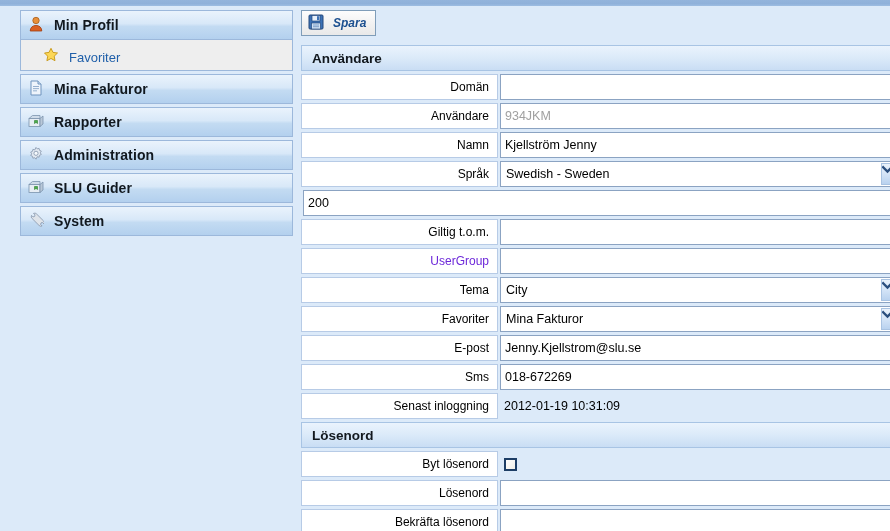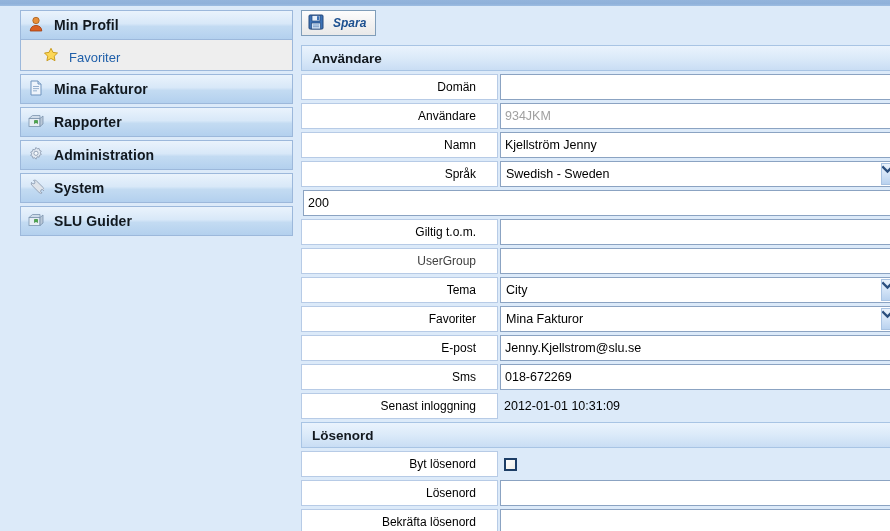--- a/index.html
+++ b/index.html
@@ -135,25 +135,25 @@
     margin-bottom: 3px;
   }
   .row .cell-label {
     width: 197px;
     box-sizing: border-box;
     border: 1px solid #b7cbe6;
     background: #ffffff;
     display: flex;
     align-items: center;
     justify-content: flex-end;
-    padding-right: 21px;
+    padding-right: 8px;
     font-size: 12px;
     color: #000;
   }
-  .row .cell-label.link-label { color: #404040; text-align: center; }
+  .row .cell-label.link-label { color: #6d28d9; text-align: center; }
 
   .row .cell-field {
     flex: 1 1 auto;
     margin-left: 2px;
     display: flex;
     align-items: center;
   }
 
   .txt {
     width: 100%;
@@ -276,37 +276,37 @@
               <circle cx="8" cy="7.3" r="2.1" fill="#f7fafd" stroke="#8d9db2" stroke-width="0.9"></circle>
             </svg>
           </span>
           <span class="nav-title">Administration</span>
         </div>
       </div>
       <div class="nav-group">
         <div class="nav-header">
           <span class="ico">
             <svg width="16" height="16" viewBox="0 0 16 16">
-              <path d="M3.2 2.2a2.6 2.6 0 0 0 .6 3.1l6.9 6.9a2.6 2.6 0 0 0 3.1.6l-1.5-1.5.4-1.6 1.6-.4 1.5 1.5a2.6 2.6 0 0 0-.6-3.1L8.3 .8a2.6 2.6 0 0 0-3.1-.6l1.5 1.5-.4 1.6-1.6.4z" transform="translate(0.3,1.2)" fill="#dfe4ea" stroke="#8d9db2" stroke-width="0.9" stroke-linejoin="round"></path>
-            </svg>
-          </span>
-          <span class="nav-title">System</span>
-        </div>
-      </div>
-      <div class="nav-group">
-        <div class="nav-header">
-          <span class="ico">
-            <svg width="16" height="16" viewBox="0 0 16 16">
               <path d="M1 5.5l3.5-3h7.5v3z" fill="#cfdcea" stroke="#7b93ad" stroke-width="0.8"></path>
               <rect x="1" y="5.5" width="11" height="8" fill="#e6edf4" stroke="#7b93ad" stroke-width="0.8"></rect>
               <path d="M12 13.5l3-2.5v-8l-3 2.5z" fill="#b9c8d8" stroke="#7b93ad" stroke-width="0.8"></path>
               <path d="M6.5 7.5h3v3l-1.5-1.1L6.5 10.5z" fill="#49b04a" stroke="#2c7a2d" stroke-width="0.6"></path>
             </svg>
           </span>
           <span class="nav-title">SLU Guider</span>
+        </div>
+      </div>
+      <div class="nav-group">
+        <div class="nav-header">
+          <span class="ico">
+            <svg width="16" height="16" viewBox="0 0 16 16">
+              <path d="M3.2 2.2a2.6 2.6 0 0 0 .6 3.1l6.9 6.9a2.6 2.6 0 0 0 3.1.6l-1.5-1.5.4-1.6 1.6-.4 1.5 1.5a2.6 2.6 0 0 0-.6-3.1L8.3 .8a2.6 2.6 0 0 0-3.1-.6l1.5 1.5-.4 1.6-1.6.4z" transform="translate(0.3,1.2)" fill="#dfe4ea" stroke="#8d9db2" stroke-width="0.9" stroke-linejoin="round"></path>
+            </svg>
+          </span>
+          <span class="nav-title">System</span>
         </div>
       </div>
     </div>
 
   <div id="main">
 
     <div id="toolbar">
       <div class="tool-btn">
         <span class="ico">
           <svg width="16" height="16" viewBox="0 0 16 16">
@@ -414,21 +414,21 @@
         </div>
         <div class="row">
           <div class="cell-label">Sms</div>
           <div class="cell-field">
             <input type="text" class="txt" value="018-672269" style="">
           </div>
         </div>
         <div class="row">
           <div class="cell-label">Senast inloggning</div>
           <div class="cell-field">
-            <span class="statictext">2012-01-01 10:31:09</span>
+            <span class="statictext">2012-01-19 10:31:09</span>
           </div>
         </div>
         <div class="section-header">
           <span class="section-title">Lösenord</span>
         </div>
         <div class="row">
           <div class="cell-label">Byt lösenord</div>
           <div class="cell-field">
             <div class="chk"></div>
           </div>

